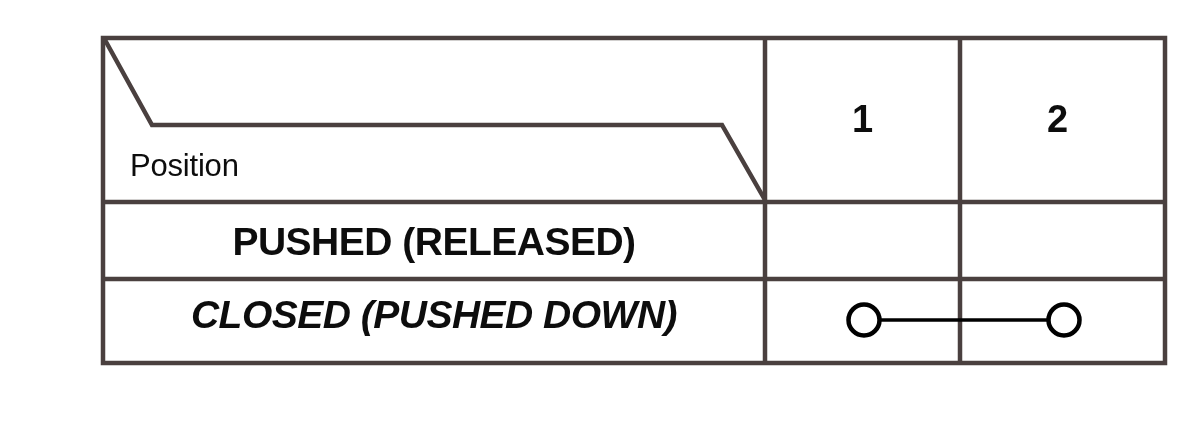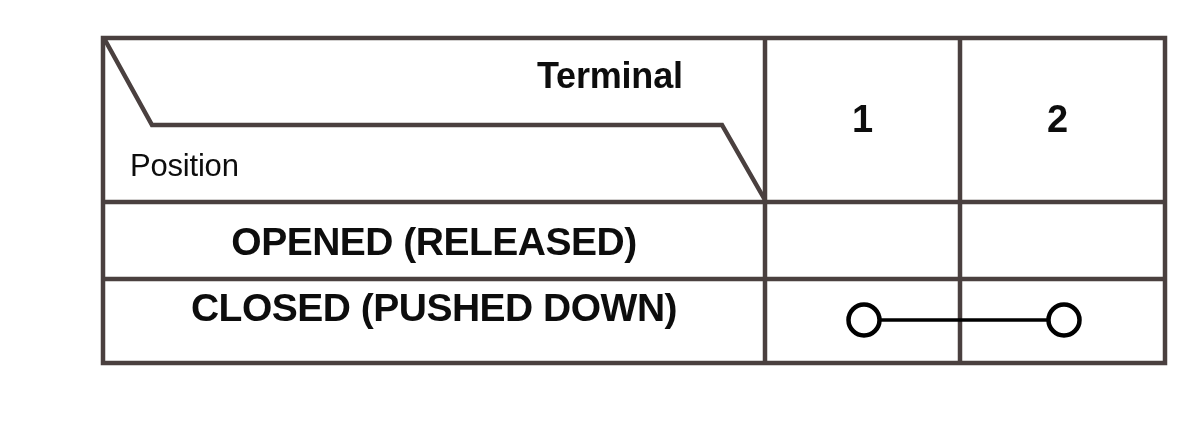--- a/index.html
+++ b/index.html
@@ -70,21 +70,21 @@
   
   .row-label {
     left: 103px;
     width: 662px;
     text-align: center;
     font-size: 39px;
     font-weight: bold;
     letter-spacing: -0.5px;
   }
   .row-label-opened { top: 222px; }
-  .row-label-closed { top: 288px; }
+  .row-label-closed { top: 295px; font-style: italic; }
 </style>
 </head>
 <body>
 
 <div id="switch-table-wrap">
 
   <svg class="table-svg" viewBox="0 0 1200 439" aria-hidden="true">
 
     <rect x="103" y="38" width="1062" height="325" fill="none" stroke="#4a403f" stroke-width="4.5"></rect>
 
@@ -94,25 +94,24 @@
     <line x1="765" y1="38" x2="765" y2="363" stroke="#4a403f" stroke-width="4.5"></line>
     <line x1="960" y1="38" x2="960" y2="363" stroke="#4a403f" stroke-width="4.5"></line>
 
     <polyline points="105,40 152,125 722,125 765,200" fill="none" stroke="#4a403f" stroke-width="4.5" stroke-linejoin="miter" stroke-linecap="butt"></polyline>
 
     <line x1="864" y1="320" x2="1064" y2="320" stroke="#000000" stroke-width="3.5"></line>
     <circle cx="864" cy="320" r="15.5" fill="#ffffff" stroke="#000000" stroke-width="4.5"></circle>
     <circle cx="1064" cy="320" r="15.5" fill="#ffffff" stroke="#000000" stroke-width="4.5"></circle>
   </svg>
 
-  <div class="cell-text hdr-terminal">Terminal</div>
 
   <div class="cell-text hdr-position">Position</div>
 
   <div class="cell-text col-head col-head-1">1</div>
 
   <div class="cell-text col-head col-head-2">2</div>
 
-  <div class="cell-text row-label row-label-opened">OPENED (RELEASED)</div>
+  <div class="cell-text row-label row-label-opened">PUSHED (RELEASED)</div>
 
   <div class="cell-text row-label row-label-closed">CLOSED (PUSHED DOWN)</div>
 
 </div>
 
 </body></html>

